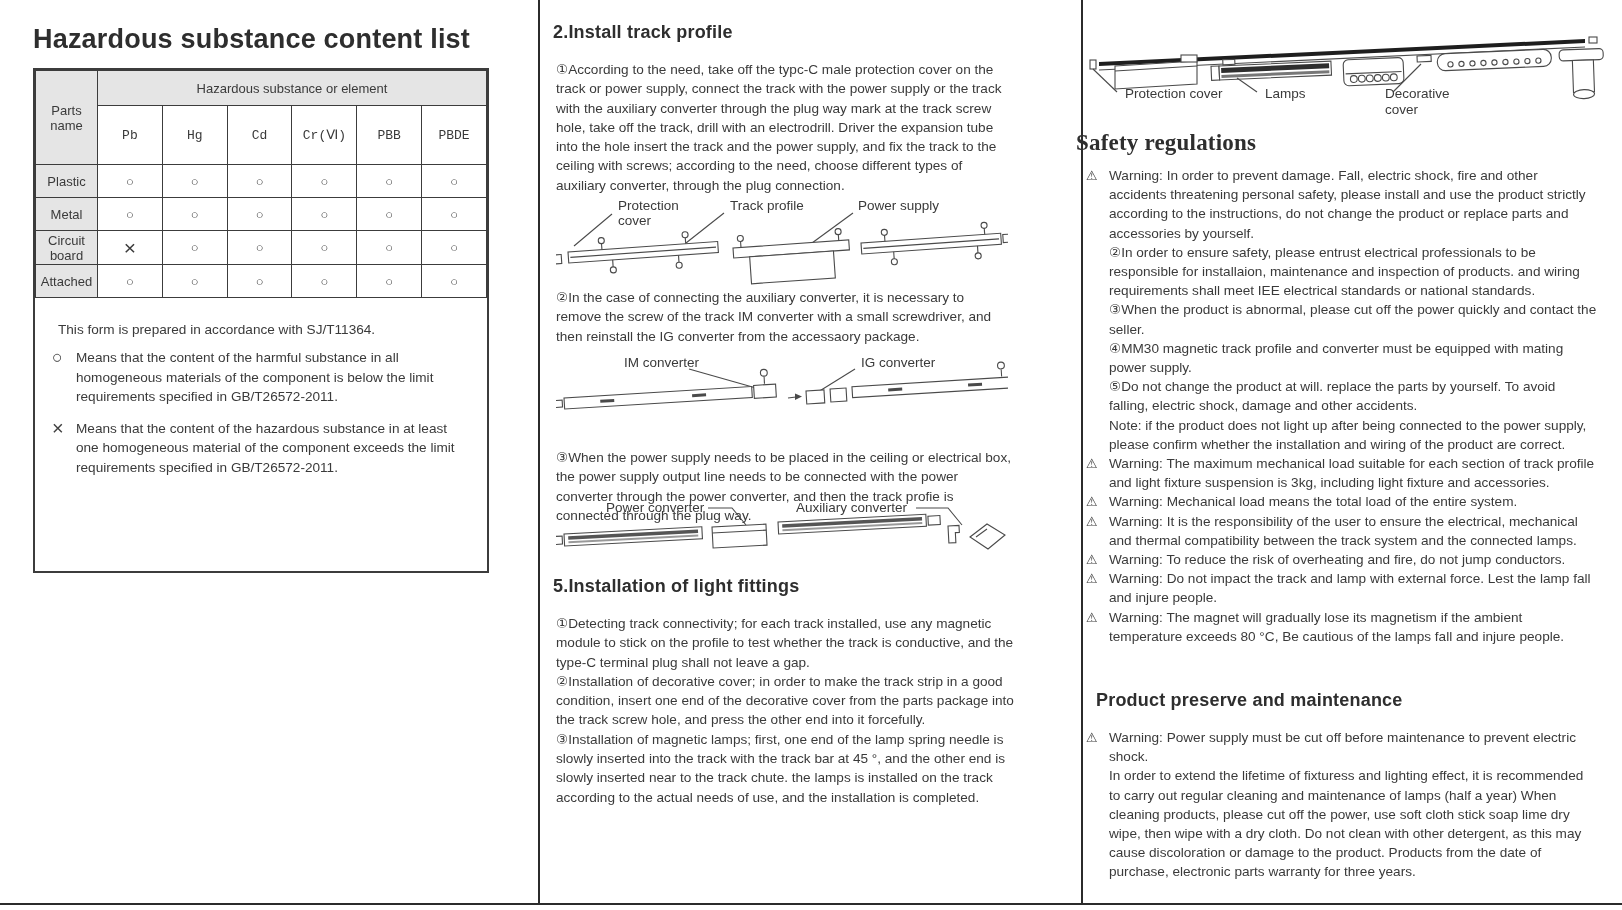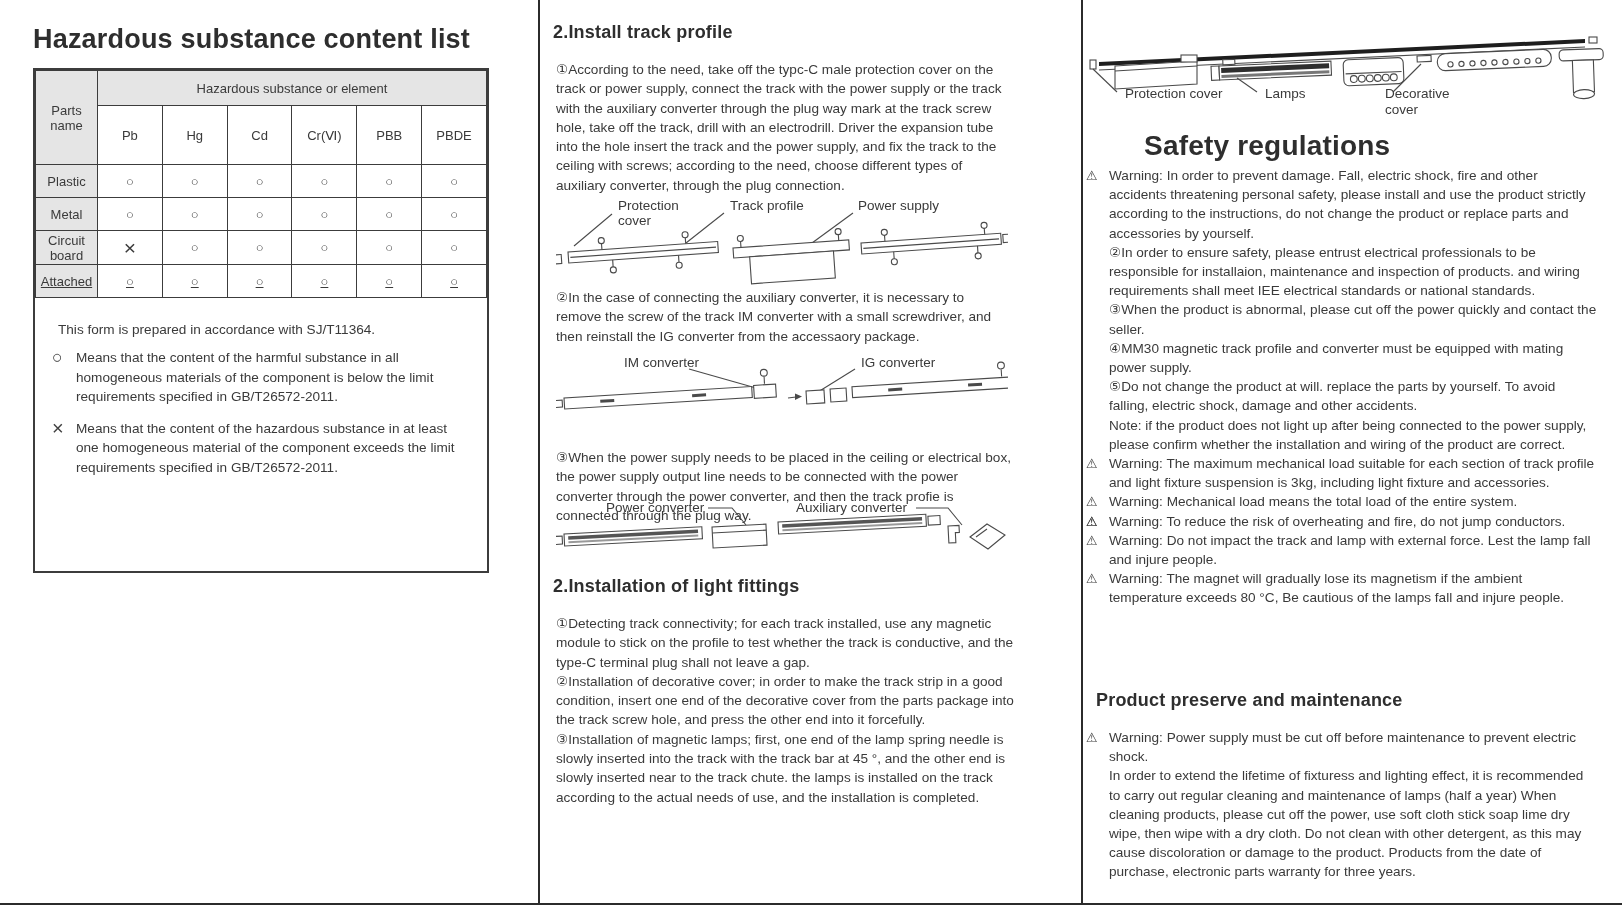--- a/index.html
+++ b/index.html
@@ -60,21 +60,21 @@
         <col>
         <col>
         <col>
         <col>
       </colgroup>
     <tbody>
         <tr style="height:35px;">
       <td class="gray" rowspan="2">Parts name</td>
       <td class="gray" colspan="6">Hazardous substance or element</td>
     </tr>
-    <tr style="height:59px;">
+    <tr style="height:59px;font-family:Liberation Mono, monospace;">
       <td>Pb</td>
       <td>Hg</td>
       <td>Cd</td>
       <td>Cr(Ⅵ)</td>
       <td>PBB</td>
       <td>PBDE</td>
     </tr>
     <tr style="height:33px;">
       <td class="gray">Plastic</td>
       <td class="sym">○</td>
@@ -95,21 +95,21 @@
     </tr>
     <tr style="height:34px;">
       <td class="gray">Circuit board</td>
       <td class="sym"><span class="x">×</span></td>
       <td class="sym">○</td>
       <td class="sym">○</td>
       <td class="sym">○</td>
       <td class="sym">○</td>
       <td class="sym">○</td>
     </tr>
-    <tr style="height:33px;text-decoration:underline;">
+    <tr style="height:33px;">
       <td class="gray">Attached</td>
       <td class="sym">○</td>
       <td class="sym">○</td>
       <td class="sym">○</td>
       <td class="sym">○</td>
       <td class="sym">○</td>
       <td class="sym">○</td>
     </tr>
   </tbody>
     </table>
@@ -251,21 +251,21 @@
     <g transform="translate(392,28) rotate(-3)">
       <path class="bx" d="M0 0 h11 v7 h-4 v10 h-7 z"></path>
     </g>
   </g>
   <g>
     <polygon class="bx" points="414,39 431,26 449,37 432,51"></polygon>
     <line class="ln" x1="420" y1="39" x2="431" y2="31"></line>
   </g>
 </svg>
 
-<div class="abs h2" style="left:553px;top:576px;">2.Installation of light fittings</div>
+<div class="abs h2" style="left:553px;top:576px;">5.Installation of light fittings</div>
 <div class="abs" style="left:556px;top:614px;width:458px;">
   <div class="p">①Detecting track connectivity; for each track installed, use any magnetic module to stick on the profile to test whether the track is conductive, and the type-C terminal plug shall not leave a gap.</div>
   <div class="p">②Installation of decorative cover; in order to make the track strip in a good condition, insert one end of the decorative cover from the parts package into the track screw hole, and press the other end into it forcefully.</div>
   <div class="p">③Installation of magnetic lamps; first, one end of the lamp spring needle is slowly inserted into the track with the track bar at 45 °, and the other end is slowly inserted near to the track chute. the lamps is installed on the track according to the actual needs of use, and the installation is completed.</div>
 </div>
 
 <svg class="abs" style="left:1085px;top:16px;" width="520" height="104" viewBox="0 0 520 104">
   <polygon points="14,46 500,23 500,27 14,50" fill="#1e1e1e"></polygon>
   <line class="ln" x1="14" y1="54" x2="500" y2="31"></line>
   <rect class="bx" x="5" y="44" width="6" height="9"></rect>
@@ -324,32 +324,32 @@
   </g>
   <line class="ln" x1="8" y1="53" x2="32" y2="76"></line>
   <line class="ln" x1="152" y1="62" x2="172" y2="76"></line>
   <line class="ln" x1="336" y1="48" x2="308" y2="76"></line>
   <text x="40" y="82">Protection cover</text>
   <text x="180" y="82">Lamps</text>
   <text x="300" y="82">Decorative</text>
   <text x="300" y="98">cover</text>
 </svg>
 
-<div class="abs h2" style="left:1144px;top:130px;font-size:28px;">Safety regulations</div>
+<div class="abs h2" style="left:1076px;top:130px;font-size:23px;font-family:Liberation Serif, serif;">Safety regulations</div>
 
 <div class="abs wlist" style="left:1083px;top:166px;">
   <div class="witem"><span class="wmark">⚠</span><span>Warning: In order to prevent damage. Fall, electric shock, fire and other accidents threatening personal safety, please install and use the product strictly according to the instructions, do not change the product or replace parts and accessories by yourself.</span></div>
   <div class="witem"><span class="wmark"></span><span>②In order to ensure safety, please entrust electrical professionals to be responsible for installaion, maintenance and inspection of products. and wiring requirements shall meet IEE electrical standards or national standards.</span></div>
   <div class="witem"><span class="wmark"></span><span>③When the product is abnormal, please cut off the power quickly and contact the seller.</span></div>
   <div class="witem"><span class="wmark"></span><span>④MM30 magnetic track profile and converter must be equipped with mating power supply.</span></div>
   <div class="witem"><span class="wmark"></span><span>⑤Do not change the product at will. replace the parts by yourself. To avoid falling, electric shock, damage and other accidents.</span></div>
   <div class="witem"><span class="wmark"></span><span>Note: if the product does not light up after being connected to the power supply, please confirm whether the installation and wiring of the product are correct.</span></div>
   <div class="witem"><span class="wmark">⚠</span><span>Warning: The maximum mechanical load suitable for each section of track profile and light fixture suspension is 3kg, including light fixture and accessories.</span></div>
   <div class="witem"><span class="wmark">⚠</span><span>Warning: Mechanical load means the total load of the entire system.</span></div>
-  <div class="witem"><span class="wmark">⚠</span></div>
+  <div class="witem"><span class="wmark">⚠</span><span>Warning: It is the responsibility of the user to ensure the electrical, mechanical and thermal compatibility between the track system and the connected lamps.</span></div>
   <div class="witem"><span class="wmark">⚠</span><span>Warning: To reduce the risk of overheating and fire, do not jump conductors.</span></div>
   <div class="witem"><span class="wmark">⚠</span><span>Warning: Do not impact the track and lamp with external force. Lest the lamp fall and injure people.</span></div>
   <div class="witem"><span class="wmark">⚠</span><span>Warning: The magnet will gradually lose its magnetism if the ambient temperature exceeds 80 °C, Be cautious of the lamps fall and injure people.</span></div>
 </div>
 
 <div class="abs h2" style="left:1096px;top:690px;">Product preserve and maintenance</div>
 
 <div class="abs wlist" style="left:1083px;top:728px;">
   <div class="witem"><span class="wmark">⚠</span><span>Warning: Power supply must be cut off before maintenance to prevent electric shock.</span></div>
   <div class="witem"><span class="wmark"></span><span>In order to extend the lifetime of fixturess and lighting effect, it is recommended to carry out regular cleaning and maintenance of lamps (half a year) When cleaning products, please cut off the power, use soft cloth stick soap lime dry wipe, then wipe with a dry cloth. Do not clean with other detergent, as this may cause discoloration or damage to the product. Products from the date of purchase, electronic parts warranty for three years.</span></div>

